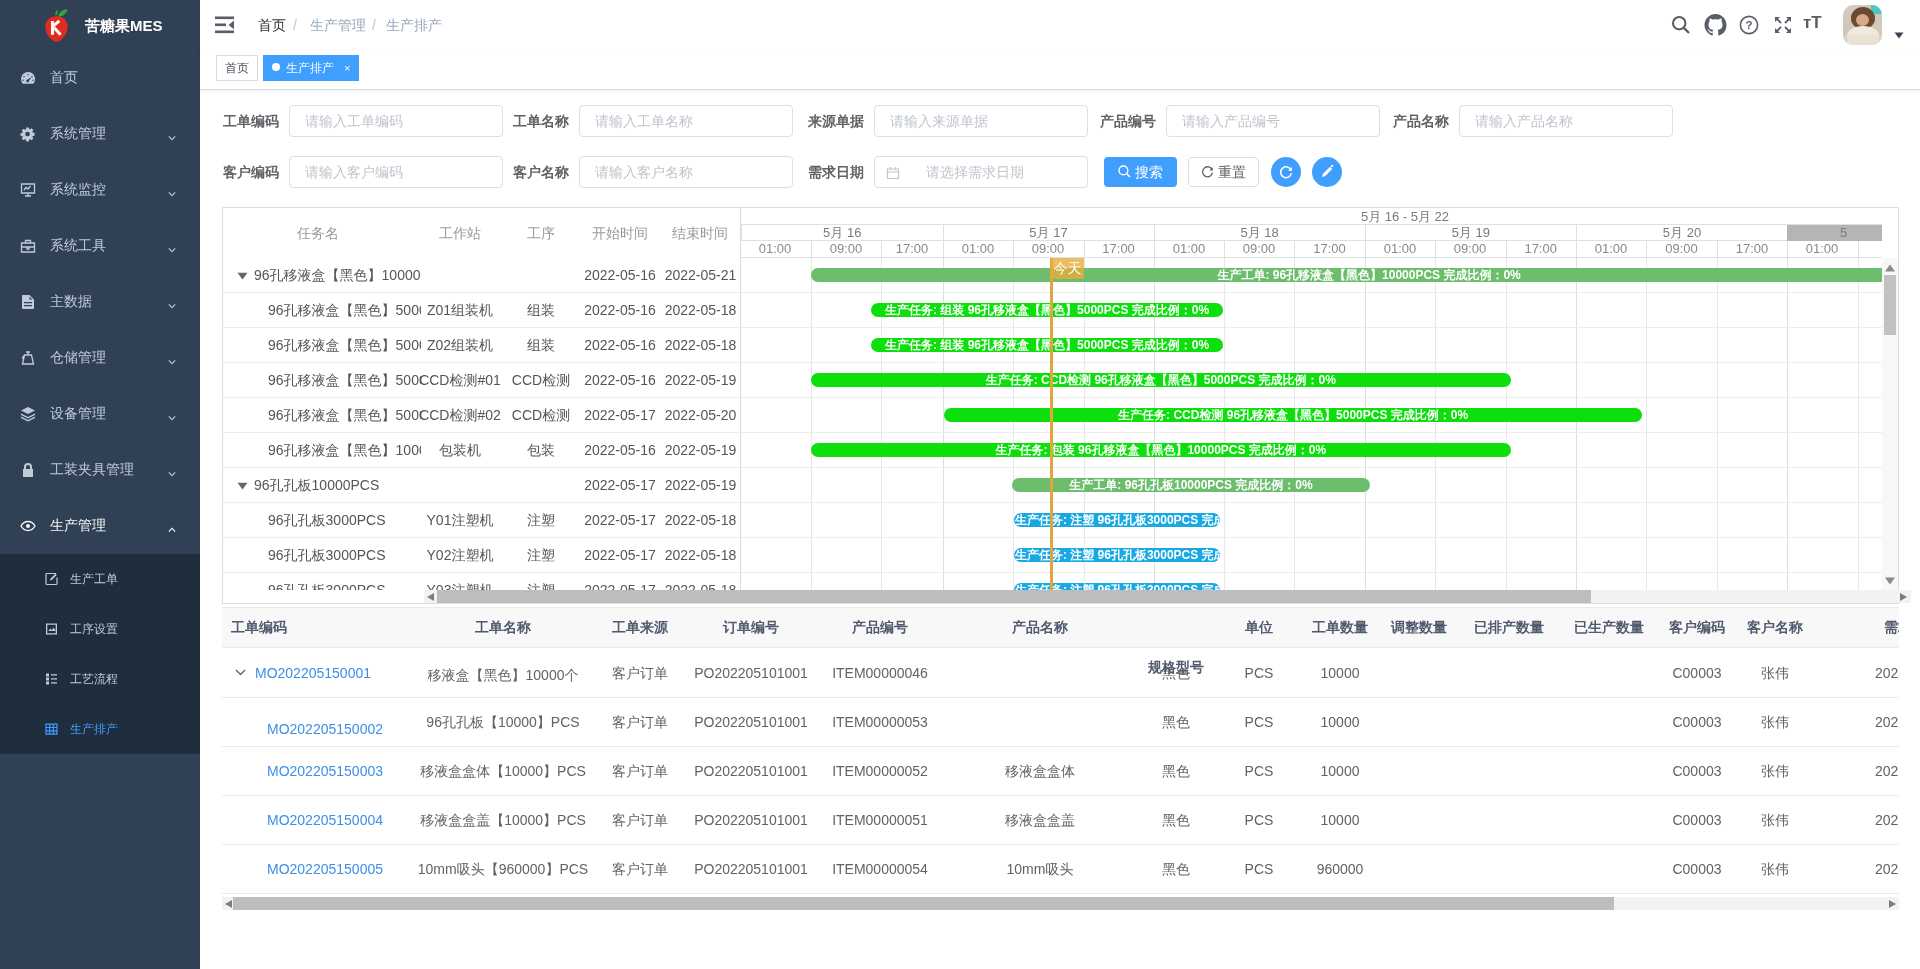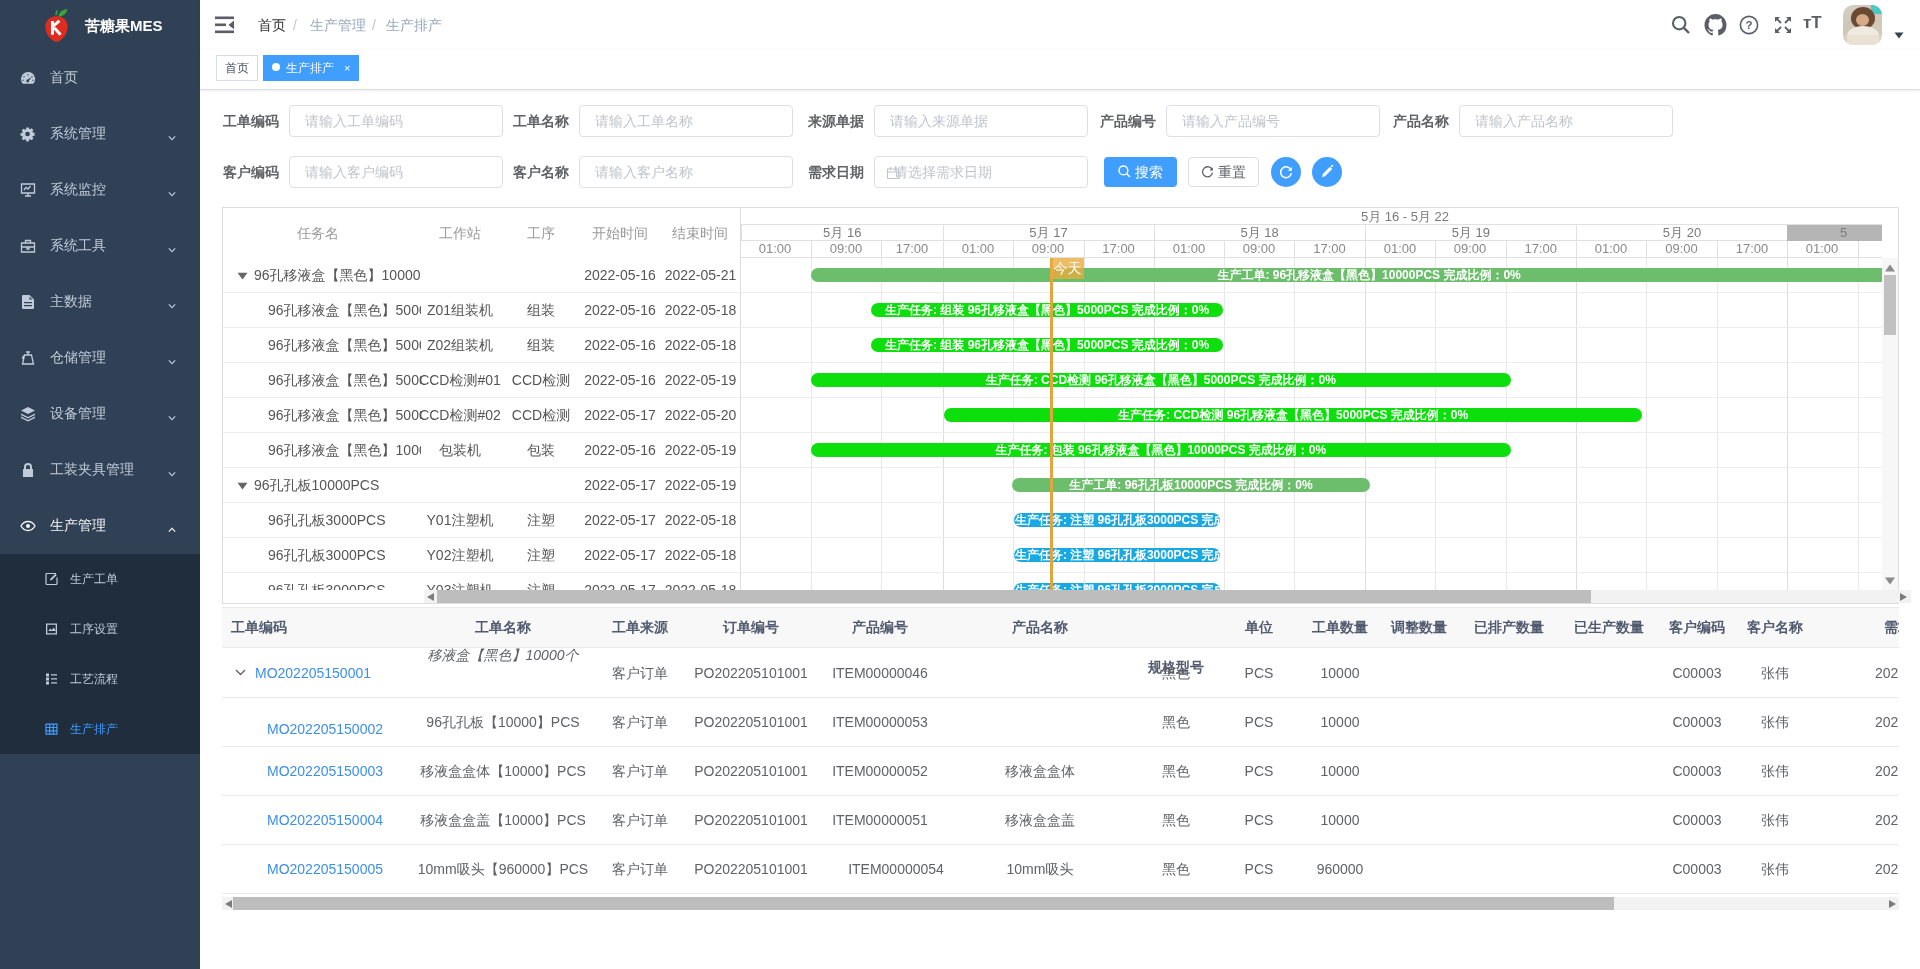--- a/index.html
+++ b/index.html
@@ -231,21 +231,21 @@
     <div class="flabel" style="left:1086px;top:105px;width:70px;">产品编号</div>
     <div class="finput" style="left:1166px;top:105px;width:214px;">请输入产品编号</div>
     <div class="flabel" style="left:1379px;top:105px;width:70px;">产品名称</div>
     <div class="finput" style="left:1459px;top:105px;width:214px;">请输入产品名称</div>
 
     <div class="flabel" style="left:209px;top:156px;width:70px;">客户编码</div>
     <div class="finput" style="left:289px;top:156px;width:214px;">请输入客户编码</div>
     <div class="flabel" style="left:499px;top:156px;width:70px;">客户名称</div>
     <div class="finput" style="left:579px;top:156px;width:214px;">请输入客户名称</div>
     <div class="flabel" style="left:794px;top:156px;width:70px;">需求日期</div>
-    <div class="finput" style="left:874px;top:156px;width:214px;padding-left:19px;">请选择需求日期
+    <div class="finput" style="left:874px;top:156px;width:214px;padding-left:51px;">请选择需求日期
       <svg class="abs" style="left:11px;top:9px;" width="14" height="14" viewBox="0 0 14 14">
           <path fill="none" stroke="#c0c4cc" stroke-width="1.2" d="M1.5 3h11v9.5h-11zM1.5 6h11M4.5 1v3M9.5 1v3"></path>
         </svg>
     </div>
     <div class="abs" style="left:1104px;top:157px;width:73px;height:30px;background:#409eff;border-radius:4px;color:#fff;font-size:14px;text-align:center;line-height:30px;">
       <svg style="vertical-align:-1px;margin-right:4px;" width="13" height="13" viewBox="0 0 13 13">
           <circle cx="5.4" cy="5.4" r="4.4" fill="none" stroke="#fff" stroke-width="1.4"></circle>
           <path d="M8.7 8.7L12 12" stroke="#fff" stroke-width="1.5"></path>
         </svg>搜索</div>
     <div class="abs" style="left:1188px;top:157px;width:71px;height:30px;background:#fff;border:1px solid #dcdfe6;border-radius:4px;color:#606266;font-size:14px;text-align:center;line-height:28px;">
@@ -445,21 +445,21 @@
 <div class="bt-h" style="left:1227px;top:0;width:120px;line-height:41px;text-align:center;">已排产数量</div>
 <div class="bt-h" style="left:1327px;top:0;width:120px;line-height:41px;text-align:center;">已生产数量</div>
 <div class="bt-h" style="left:1415px;top:0;width:120px;line-height:41px;text-align:center;">客户编码</div>
 <div class="bt-h" style="left:1493px;top:0;width:120px;line-height:41px;text-align:center;">客户名称</div>
 <div class="bt-h" style="left:1662px;top:0;line-height:41px;">需求日期</div>
 <div class="abs" style="left:0;top:41.5px;width:1677px;height:49px;border-bottom:1px solid #e8eaec;"></div>
 <svg class="abs" style="left:13px;top:62px;" width="11" height="7" viewBox="0 0 11 7">
         <path d="M1 1l4.5 4.5L10 1" stroke="#606266" stroke-width="1.4" fill="none"></path>
       </svg>
 <div class="bt-c bt-link" style="left:33px;top:41.5px;line-height:49px;">MO202205150001</div>
-<div class="bt-c" style="left:151px;width:260px;top:24px;line-height:49px;font-style:italic;">移液盒【黑色】10000个</div>
+<div class="bt-c" style="left:151px;width:260px;top:44px;line-height:49px;">移液盒【黑色】10000个</div>
 <div class="bt-c" style="left:358px;width:120px;top:41.5px;line-height:49px;">客户订单</div>
 <div class="bt-c" style="left:469px;width:120px;top:41.5px;line-height:49px;">PO202205101001</div>
 <div class="bt-c" style="left:598px;width:120px;top:41.5px;line-height:49px;">ITEM00000046</div>
 <div class="bt-c" style="left:894px;width:120px;top:41.5px;line-height:49px;">黑色</div>
 <div class="bt-c" style="left:977px;width:120px;top:41.5px;line-height:49px;">PCS</div>
 <div class="bt-c" style="left:1058px;width:120px;top:41.5px;line-height:49px;">10000</div>
 <div class="bt-c" style="left:1475px;width:0;top:41.5px;line-height:49px;"></div>
 <div class="bt-c" style="left:1415px;width:120px;top:41.5px;line-height:49px;">C00003</div>
 <div class="bt-c" style="left:1493px;width:120px;top:41.5px;line-height:49px;">张伟</div>
 <div class="bt-c" style="left:1653px;width:24px;overflow:hidden;text-align:left;top:41.5px;line-height:49px;">2022-05-20</div>
@@ -502,21 +502,21 @@
 <div class="bt-c" style="left:1058px;width:120px;top:188.5px;line-height:49px;">10000</div>
 <div class="bt-c" style="left:1475px;width:0;top:188.5px;line-height:49px;"></div>
 <div class="bt-c" style="left:1415px;width:120px;top:188.5px;line-height:49px;">C00003</div>
 <div class="bt-c" style="left:1493px;width:120px;top:188.5px;line-height:49px;">张伟</div>
 <div class="bt-c" style="left:1653px;width:24px;overflow:hidden;text-align:left;top:188.5px;line-height:49px;">2022-05-20</div>
 <div class="abs" style="left:0;top:237.5px;width:1677px;height:49px;border-bottom:1px solid #e8eaec;"></div>
 <div class="bt-c bt-link" style="left:45px;top:237.5px;line-height:49px;">MO202205150005</div>
 <div class="bt-c" style="left:151px;width:260px;top:237.5px;line-height:49px;">10mm吸头【960000】PCS</div>
 <div class="bt-c" style="left:358px;width:120px;top:237.5px;line-height:49px;">客户订单</div>
 <div class="bt-c" style="left:469px;width:120px;top:237.5px;line-height:49px;">PO202205101001</div>
-<div class="bt-c" style="left:614px;width:120px;top:237.5px;line-height:49px;">ITEM00000054</div>
+<div class="bt-c" style="left:598px;width:120px;top:237.5px;line-height:49px;">ITEM00000054</div>
 <div class="bt-c" style="left:728px;width:180px;top:237.5px;line-height:49px;">10mm吸头</div>
 <div class="bt-c" style="left:894px;width:120px;top:237.5px;line-height:49px;">黑色</div>
 <div class="bt-c" style="left:977px;width:120px;top:237.5px;line-height:49px;">PCS</div>
 <div class="bt-c" style="left:1058px;width:120px;top:237.5px;line-height:49px;">960000</div>
 <div class="bt-c" style="left:1475px;width:0;top:237.5px;line-height:49px;"></div>
 <div class="bt-c" style="left:1415px;width:120px;top:237.5px;line-height:49px;">C00003</div>
 <div class="bt-c" style="left:1493px;width:120px;top:237.5px;line-height:49px;">张伟</div>
 <div class="bt-c" style="left:1653px;width:24px;overflow:hidden;text-align:left;top:237.5px;line-height:49px;">2022-05-20</div>
 </div>
 <div class="abs" style="left:222px;top:897px;width:1677px;height:13px;background:#f2f2f2;"></div>

